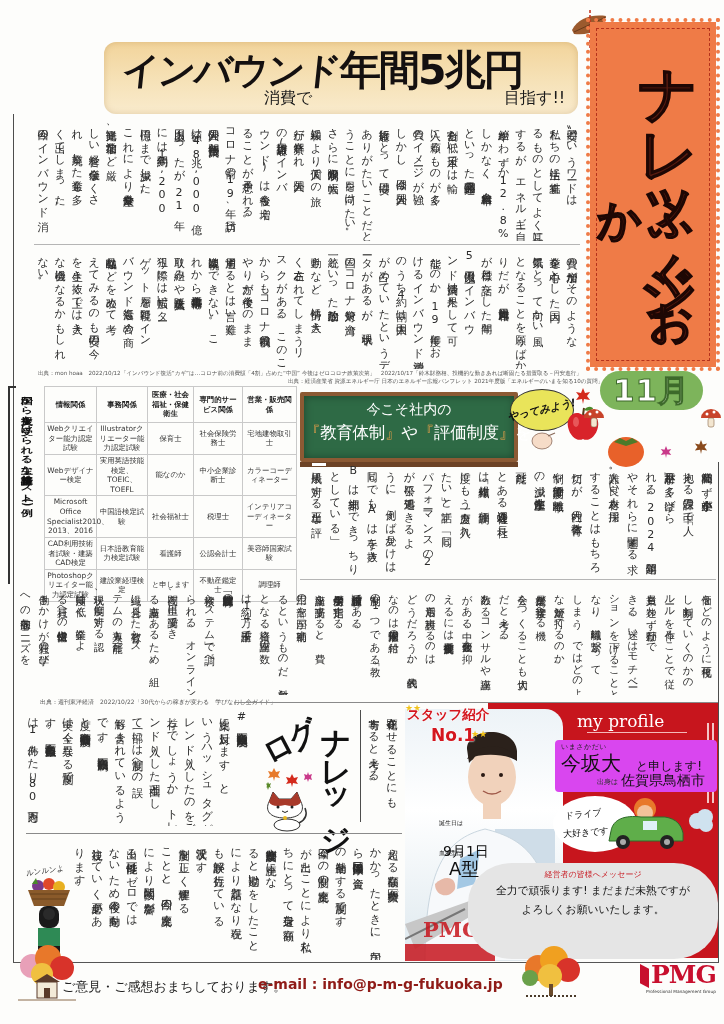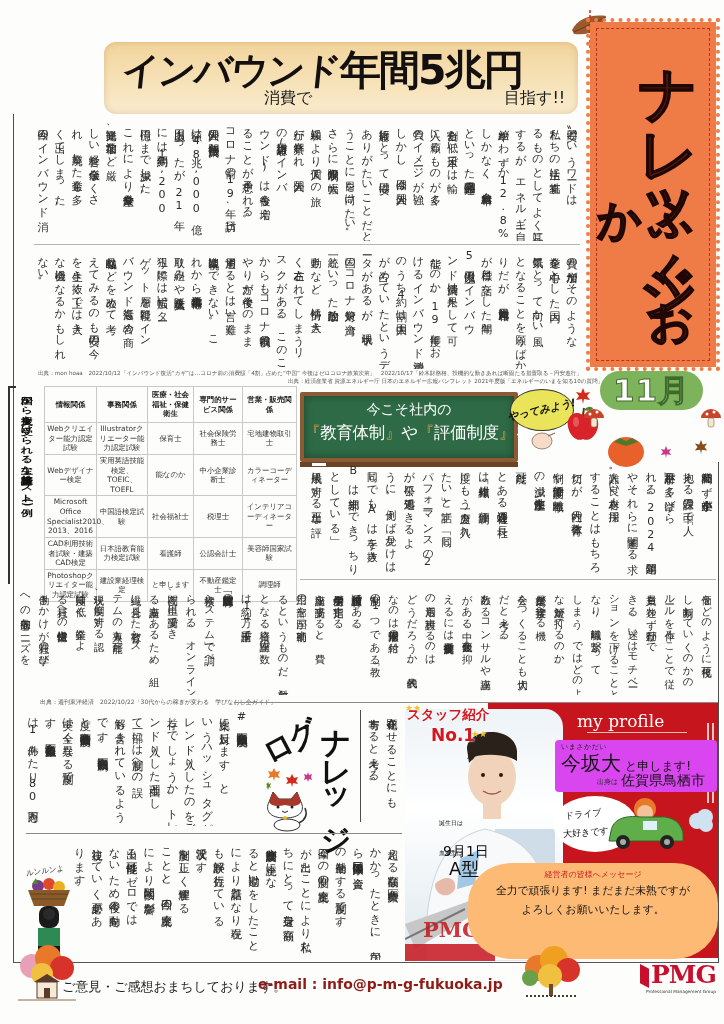--- a/index.html
+++ b/index.html
@@ -69,27 +69,27 @@
 .staff .stripe{position:absolute;top:20px;width:2px;height:80px;background:#f3c6c6}
 .staff .photo{position:absolute;left:0;top:6px;width:158px;height:252px;background:linear-gradient(180deg,#edf3f7 0%,#ffffff 40%,#dde8ee 100%);border-radius:0 18px 0 0}
 .badge1{position:absolute;left:2px;top:3px;font-size:13.5px;font-weight:bold;color:#d4161e;text-shadow:0 0 2px #fff,0 0 2px #fff;white-space:nowrap}
 .badge2{position:absolute;left:26px;top:22px;font-size:17px;font-weight:bold;color:#d4161e;text-shadow:0 0 2px #fff,0 0 2px #fff}
 .stars{position:absolute;color:#f2c31a;font-size:9px}
 .myprofile{position:absolute;left:172px;top:8px;font-family:"DejaVu Serif",serif;font-size:17px;color:#fff;white-space:nowrap}
 .myprofile-line{position:absolute;left:182px;top:29px;width:100px;height:1px;background:#f4b9b9}
 .namecard{position:absolute;left:150px;top:37px;width:162px;height:52px;background:#d946ef;border-radius:4px}
 .furigana{position:absolute;left:6px;top:2px;font-size:7px;color:#222;letter-spacing:.5px}
 .nm{position:absolute;left:6px;top:10px;font-size:20px;color:#111;white-space:nowrap}
-.nm-suf{font-size:12px;margin-left:4px}
+.nm-suf{font-size:12px;margin-left:15px}
 .ht-l{position:absolute;left:42px;top:37px;font-size:7px;color:#333}
 .ht{position:absolute;left:66px;top:32px;font-size:14px;color:#111;white-space:nowrap}
 .hobby{position:absolute;left:148px;top:93px;width:84px;height:56px;background:#fff;border-radius:50%}
 .hobby span{position:absolute;font-size:9px;color:#111;white-space:nowrap}
 .bday{position:absolute;color:#111;white-space:nowrap}
-.msg{position:absolute;left:63px;top:160px;width:250px;height:96px;background:#fdba74;border-radius:44px/40px}
+.msg{position:absolute;left:63px;top:160px;width:250px;height:96px;background:#e5e5e5;border-radius:44px/40px}
 .msg-label{position:absolute;left:0;right:0;top:6px;text-align:center;font-size:8px;color:#c7151d}
 .msg-lines{position:absolute;left:0;right:0;top:19px;text-align:center}
 .msg-lines .ml{display:block;font-size:10.8px;line-height:18.5px;color:#111;white-space:nowrap}
 .photo-logo{position:absolute;left:18px;top:214px;font-family:"DejaVu Serif",serif;font-size:21px;font-weight:bold;color:#c7151d;opacity:.85}
 
 
 .ft-text{position:absolute;left:62px;top:978px;font-size:13px;color:#222;white-space:nowrap}
 .ft-mail{position:absolute;left:258px;top:976px;font-size:14px;font-weight:bold;color:#8f1b17;white-space:nowrap}
 .pmg{position:absolute;left:640px;top:960px;width:72px;height:36px}
 .pmg-icon{position:absolute;left:0;top:4px;width:9px;height:24px;background:#c8102e;clip-path:polygon(0 0,100% 20%,100% 100%,0 80%)}

